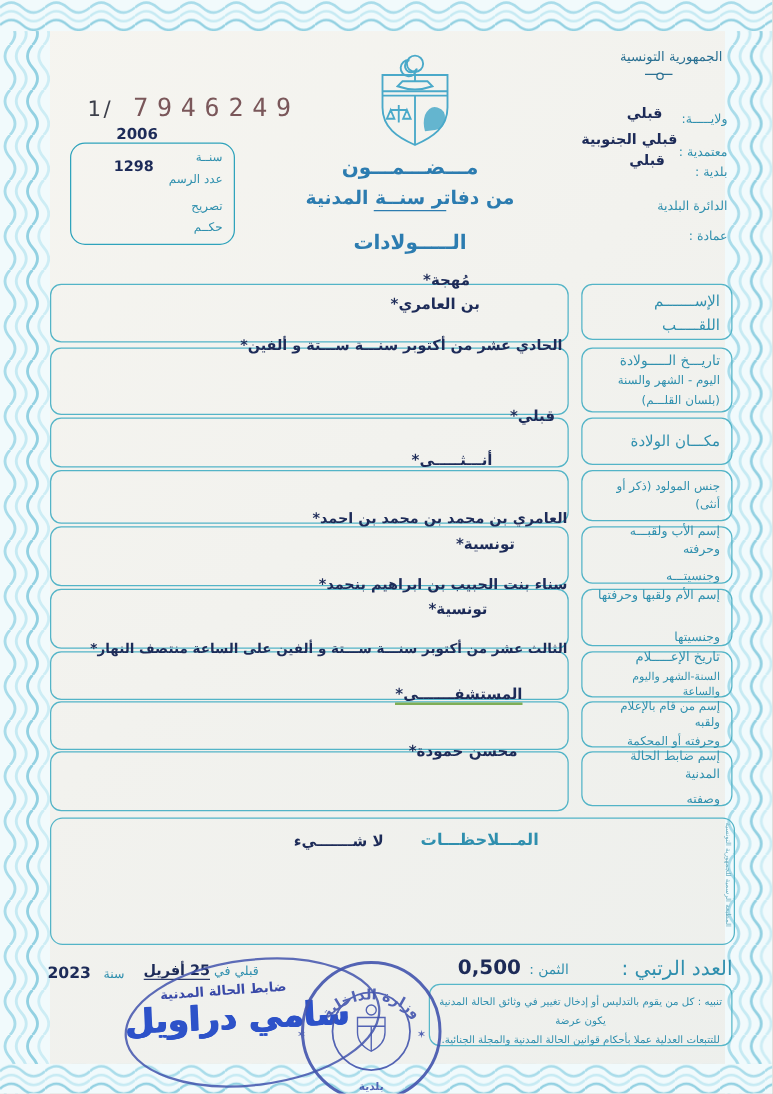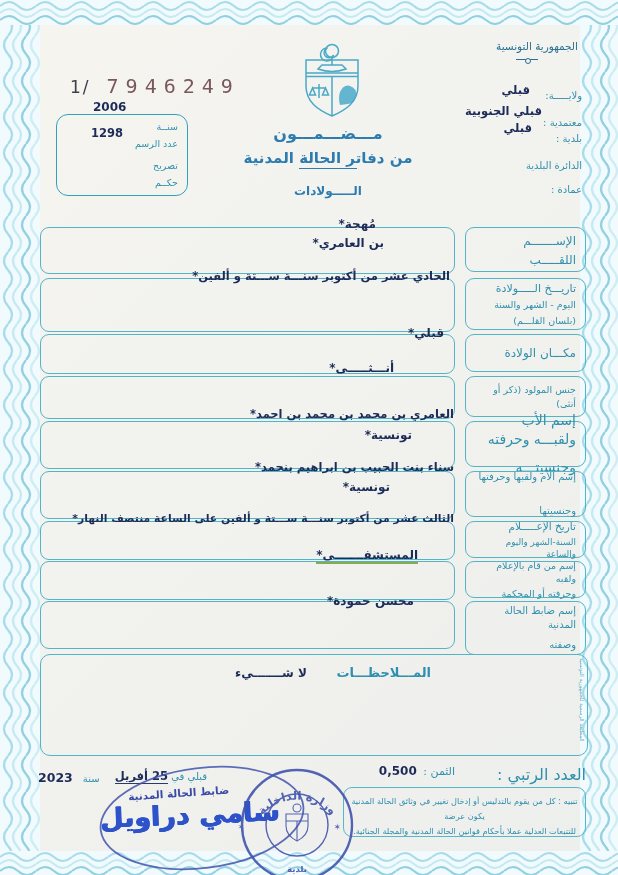--- a/index.html
+++ b/index.html
@@ -21,37 +21,37 @@
   .emblem{position:absolute;left:296px;top:42px;z-index:1;}
   .republic{position:absolute;right:40px;top:40px;font-size:10.5px;color:#2a7092;z-index:1;}
   .orn{position:absolute;right:80px;top:59px;width:22px;border-top:1px solid #2a7092;}
   .orn::after{content:"";position:absolute;left:9px;top:-2.5px;width:4px;height:4px;border:1px solid #2a7092;border-radius:50%;background:#f4f3ef;}
   .admin-label{position:absolute;font-size:10px;color:#3090ae;white-space:nowrap;z-index:1;}
   .admin-value{position:absolute;font-size:11.5px;white-space:nowrap;z-index:2;}
   .titleblock{position:absolute;left:238px;top:124px;width:180px;text-align:center;color:#2c7cb0;font-weight:700;z-index:1;}
   .t1{font-size:16px;}
   .t2{font-size:15px;margin-top:6px;}
   .t2u{width:58px;border-bottom:1.6px solid #2c7cb0;margin:1px auto 0;}
-  .t3{font-size:12px;margin-top:15px;}
+  .t3{font-size:16px;margin-top:15px;}
   
   .vbox{position:absolute;left:40px;width:413px;border:1.3px solid #53b4c7;border-radius:9px;z-index:1;}
   .lbox{position:absolute;left:465px;width:121px;border:1.3px solid #53b4c7;border-radius:9px;color:#3090ae;
         display:flex;flex-direction:column;justify-content:center;gap:2px;padding:3px 9px;box-sizing:border-box;
         text-align:right;line-height:1.4;z-index:1;}
   .val{position:absolute;white-space:nowrap;color:#1d2b58;font-weight:700;font-size:12px;z-index:2;}
   .u-green{border-bottom:2px solid #7fae56;text-align:right;}
   
   .remarks{position:absolute;left:40px;top:654px;width:546px;height:100px;border:1.3px solid #53b4c7;border-radius:10px;z-index:1;}
   .rem-title{position:absolute;right:156px;top:10px;font-size:13px;color:#2f8fae;font-weight:700;}
   .rem-val{position:absolute;right:280px;top:11px;font-size:12px;}
   .sideprint{position:absolute;left:579px;top:658px;writing-mode:vertical-rl;font-size:5.5px;color:#6fb0c2;letter-spacing:.5px;z-index:2;}
   
   .ordinal{position:absolute;right:32px;top:765px;font-size:16px;color:#2f8fae;z-index:2;}
   .price{position:absolute;right:163px;top:764px;font-size:11px;color:#2f8fae;z-index:2;}
-  .price .pv{direction:ltr;display:inline-block;font-size:12px;margin-right:3px;}
+  .price .pv{direction:ltr;display:inline-block;font-size:16px;margin-right:3px;}
   .notice{position:absolute;right:32px;top:787px;width:243px;height:50px;border:1.1px solid #57b7c9;border-radius:9px;
           font-size:8.2px;color:#2f8fae;text-align:center;line-height:1.8;padding-top:6px;box-sizing:border-box;z-index:2;}
   .placedate{position:absolute;right:411px;top:769px;font-size:10px;color:#2f8fae;white-space:nowrap;z-index:3;}
   .stamped{color:#1d2b58;font-weight:700;font-size:11.5px;border-bottom:1.4px solid #2b3a6b;margin-left:12px;}
   .yeargrp{position:absolute;left:38px;top:770px;display:flex;flex-direction:row;gap:10px;align-items:baseline;z-index:3;}
   .yeargrp .yl{font-size:10px;color:#2f8fae;}
   .yeargrp .yv{font-size:12.5px;}
   .stamp-oval{position:absolute;left:92px;top:760px;z-index:4;}
   .officer-txt{position:absolute;left:128px;top:787px;font-size:10.5px;font-weight:700;color:#3a4aa8;transform:rotate(-4deg);z-index:5;white-space:nowrap;}
   .sig{position:absolute;left:100px;top:799px;font-size:27px;font-weight:700;color:#2d52c9;transform:rotate(-2.5deg);
@@ -145,21 +145,21 @@
   <span class="admin-value navy" style="right:88px;top:83px">قبلي</span>
   <span class="admin-label" style="right:36px;top:117px">معتمدية :</span>
   <span class="admin-value navy" style="right:76px;top:104px">قبلي الجنوبية</span>
   <span class="admin-label" style="right:36px;top:133px">بلدية :</span>
   <span class="admin-value navy" style="right:86px;top:121px">قبلي</span>
   <span class="admin-label" style="right:36px;top:160px">الدائرة البلدية</span>
   <span class="admin-label" style="right:36px;top:184px">عمادة :</span>
 
   <div class="titleblock">
     <div class="t1">مـــضـــمـــون</div>
-    <div class="t2">من دفاتر الحالة المدنية</div>
+    <div class="t2">من دفاتر سنــة المدنية</div>
     <div class="t2u"></div>
     <div class="t3">الـــــولادات</div>
   </div>
 
   <div class="vbox" style="top:227px;height:45px">
     <span class="val" style="top:-11px;right:78px">مُهجة*</span>
     <span class="val" style="top:8px;right:70px">بن العامري*</span>
   </div>
   <div class="lbox" style="top:227px;height:45px;font-size:12px;justify-content:space-between;padding:5px 9px">
     <div>الإســـــــم</div>
@@ -186,21 +186,21 @@
     <span class="val" style="top:-16px;right:60px">أنـــثـــــى*</span>
   </div>
   <div class="lbox" style="top:376px;height:41px;font-size:9.5px">
     <div>جنس المولود (ذكر أو أنثى)</div>
   </div>
 
   <div class="vbox" style="top:421px;height:46px">
     <span class="val" style="top:-15px;right:0;font-size:11.5px">العامري بن محمد بن محمد بن احمد*</span>
     <span class="val" style="top:6px;right:42px">تونسية*</span>
   </div>
-  <div class="lbox" style="top:421px;height:46px;font-size:14px;gap:8px">
+  <div class="lbox" style="top:421px;height:46px;font-size:10px;gap:8px">
     <div>إسم الأب ولقبـــه وحرفته</div>
     <div>وجنسيتـــه</div>
   </div>
 
   <div class="vbox" style="top:471px;height:46px">
     <span class="val" style="top:-12px;right:0;font-size:11.5px">سناء بنت الحبيب بن ابراهيم بنحمد*</span>
     <span class="val" style="top:8px;right:64px">تونسية*</span>
   </div>
   <div class="lbox" style="top:471px;height:46px;font-size:10px;gap:20px">
     <div>إسم الأم ولقبها وحرفتها</div>
@@ -219,21 +219,21 @@
     <span class="val u-green" style="top:-14px;right:36px">المستشفـــــــى*</span>
   </div>
   <div class="lbox" style="top:561px;height:37px;font-size:9.5px">
     <div>إسم من قام بالإعلام ولقبه</div>
     <div>وحرفته أو المحكمة</div>
   </div>
 
   <div class="vbox" style="top:601px;height:46px">
     <span class="val" style="top:-8px;right:40px">محسن حمودة*</span>
   </div>
-  <div class="lbox" style="top:601px;height:54px;font-size:10px;gap:6px">
+  <div class="lbox" style="top:601px;height:44px;font-size:10px;gap:6px">
     <div>إسم ضابط الحالة المدنية</div>
     <div>وصفته</div>
   </div>
 
   <div class="remarks">
     <span class="rem-title">المـــلاحظـــات</span>
     <span class="rem-val navy">لا شـــــــيء</span>
   </div>
   <div class="sideprint">المطبعة الرسمية للجمهورية التونسية</div>
 

